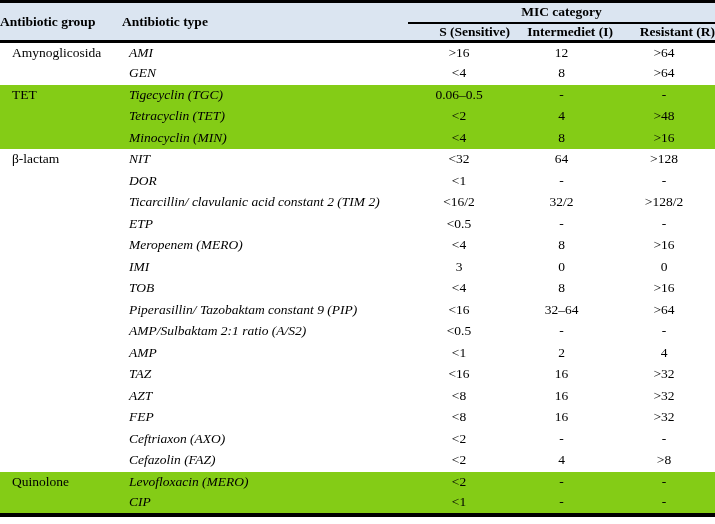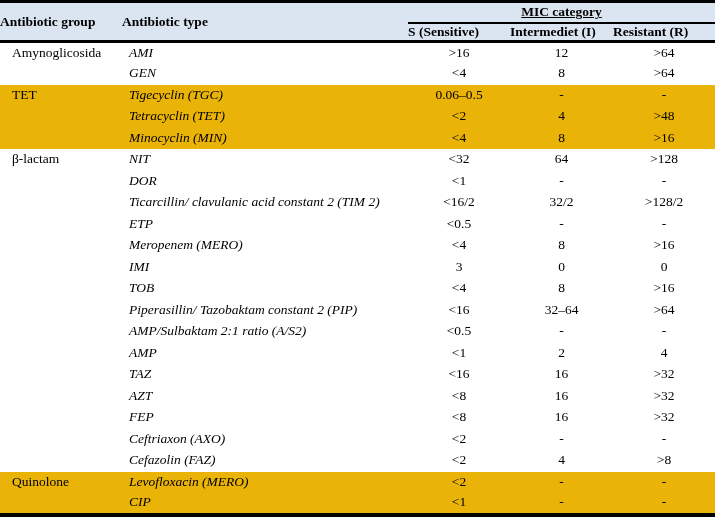--- a/index.html
+++ b/index.html
@@ -41,42 +41,41 @@
     padding-left: 0;
     border-bottom: 3px solid #000000;
   }
   th.h-type {
     text-align: left;
     border-bottom: 3px solid #000000;
   }
   th.h-mic {
     height: 21px;
     border-bottom: 2px solid #000000;
-    text-decoration: underline;
   }
   tr.subhead th {
     height: 19px;
-    text-align: left;
+    text-align: right;
     border-bottom: 3px solid #000000;
   }
 
   tbody td {
     font-size: 13.5px;
     height: 21.5px;
     padding: 0;
     vertical-align: middle;
     line-height: 1.1;
     background: #ffffff;
     overflow: hidden;
     white-space: nowrap;
   }
   td.td-group { padding-left: 12px; text-align: left; }
   td.td-type  { padding-left: 7px;  text-align: left; font-style: italic; }
   td.td-num   { text-align: center; }
-  tr.shaded td { background: #eab308; }
+  tr.shaded td { background: #84cc16; }
 </style>
 </head>
 <body>
 
 <div class="page">
   <table class="mic-table">
     <colgroup>
       <col class="c-group">
       <col class="c-type">
       <col class="c-s">
@@ -175,21 +174,21 @@
         </tr>
         <tr>
           <td class="td-group"></td>
           <td class="td-type">TOB</td>
           <td class="td-num">&lt;4</td>
           <td class="td-num">8</td>
           <td class="td-num">&gt;16</td>
         </tr>
         <tr>
           <td class="td-group"></td>
-          <td class="td-type">Piperasillin/ Tazobaktam constant 2 (PIP)</td>
+          <td class="td-type">Piperasillin/ Tazobaktam constant 9 (PIP)</td>
           <td class="td-num">&lt;16</td>
           <td class="td-num">32–64</td>
           <td class="td-num">&gt;64</td>
         </tr>
         <tr>
           <td class="td-group"></td>
           <td class="td-type">AMP/Sulbaktam 2:1 ratio (A/S2)</td>
           <td class="td-num">&lt;0.5</td>
           <td class="td-num">-</td>
           <td class="td-num">-</td>

